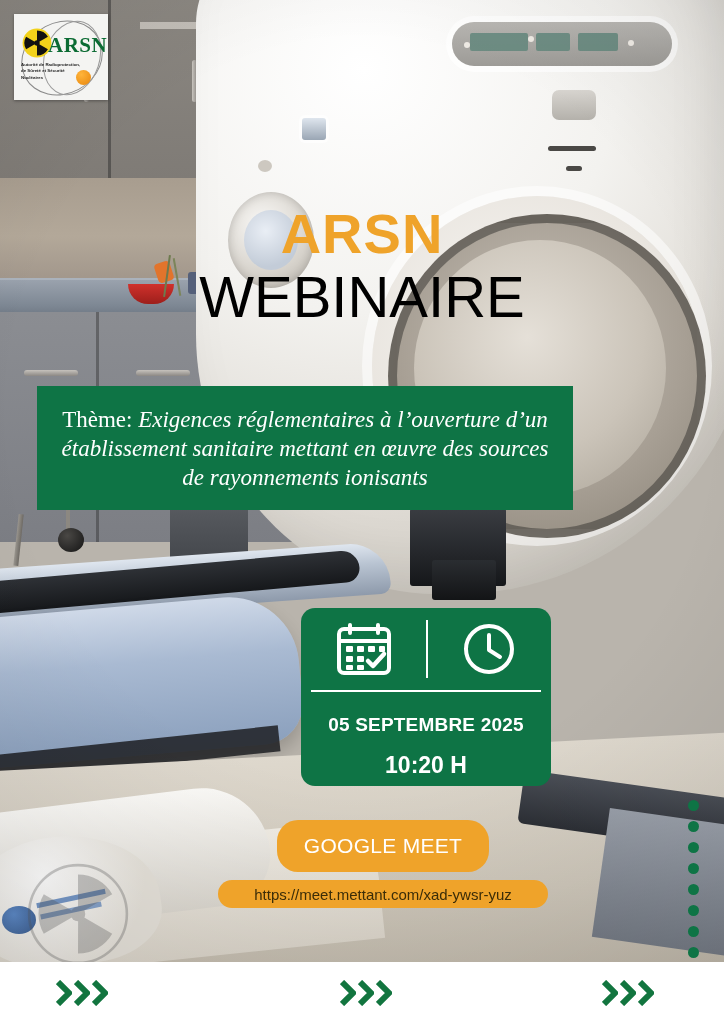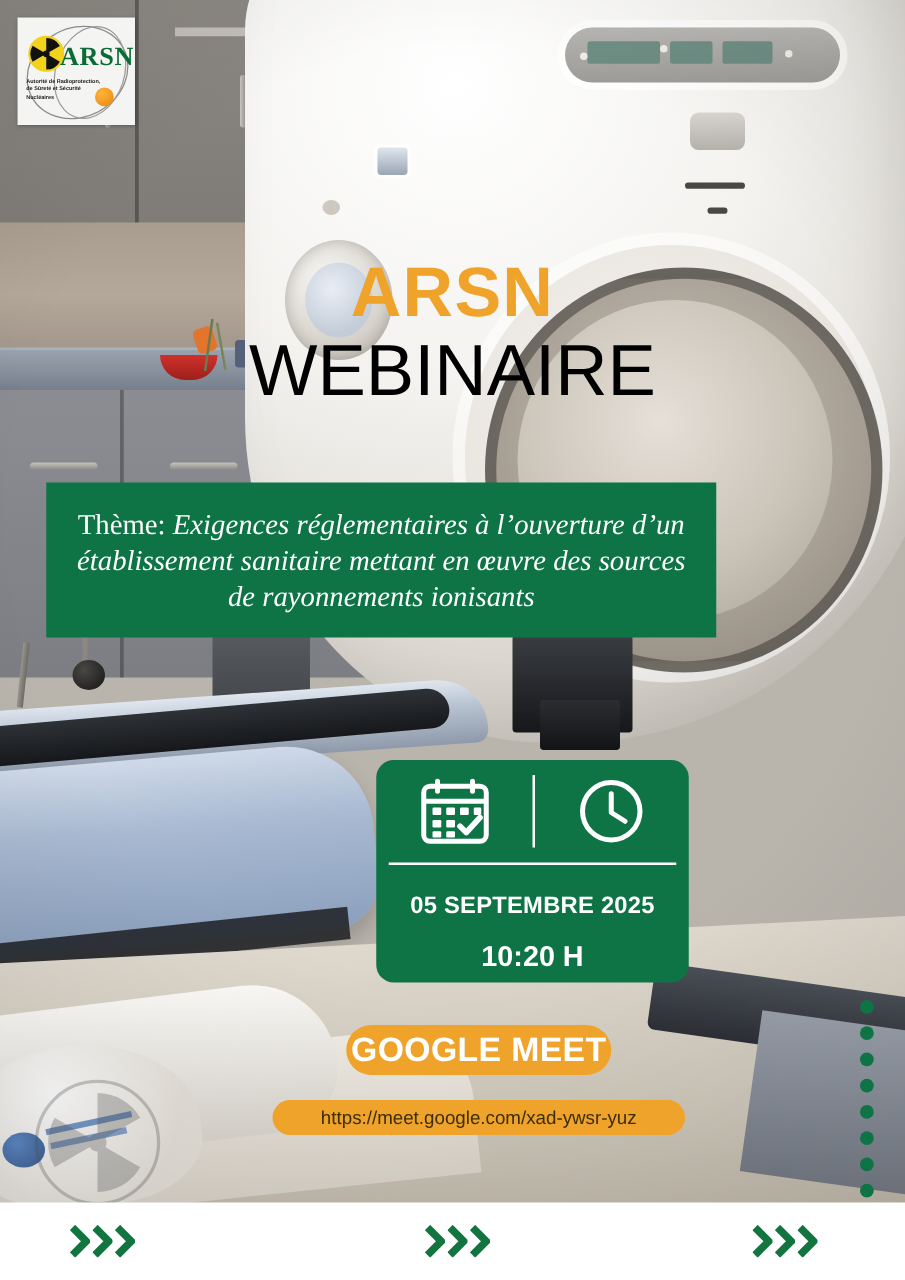--- a/index.html
+++ b/index.html
@@ -442,25 +442,25 @@
   .dt-time {
     margin-top: 16px;
     text-align: center;
     color: #fff; font-size: 23px; font-weight: 700;
   }
 
   
   .meet-btn {
     position: absolute;
     left: 277px; top: 820px;
-    width: 212px; height: 40px;
+    width: 212px; height: 52px;
     background: #EFA32A;
     border-radius: 21px;
     display: flex; align-items: center; justify-content: center;
-    color: #fff; font-size: 27px; font-weight: 700;
+    color: #fff; font-size: 21px; font-weight: 400;
     letter-spacing: .3px;
   }
   .meet-url {
     position: absolute;
     left: 218px; top: 880px;
     width: 330px; height: 28px;
     background: #EFA32A;
     border-radius: 14px;
     display: flex; align-items: center; justify-content: center;
     color: #3b2d08; font-size: 15px; font-weight: 400;
@@ -637,21 +637,21 @@
         </svg>
       </div>
       <div class="dt-vline"></div>
     </div>
     <div class="dt-hline"></div>
     <div class="dt-date">05 SEPTEMBRE  2025</div>
     <div class="dt-time">10:20 H</div>
   </div>
 
   <div class="meet-btn">GOOGLE MEET</div>
-  <div class="meet-url">https://meet.google.com/xad-ywsr-yuz</div>
+  <div class="meet-url">https://meet.mettant.com/xad-ywsr-yuz</div>
 
   <div class="dots-col">
     <div class="dot"></div>
     <div class="dot"></div>
     <div class="dot"></div>
     <div class="dot"></div>
     <div class="dot"></div>
     <div class="dot"></div>
     <div class="dot"></div>
     <div class="dot"></div>

